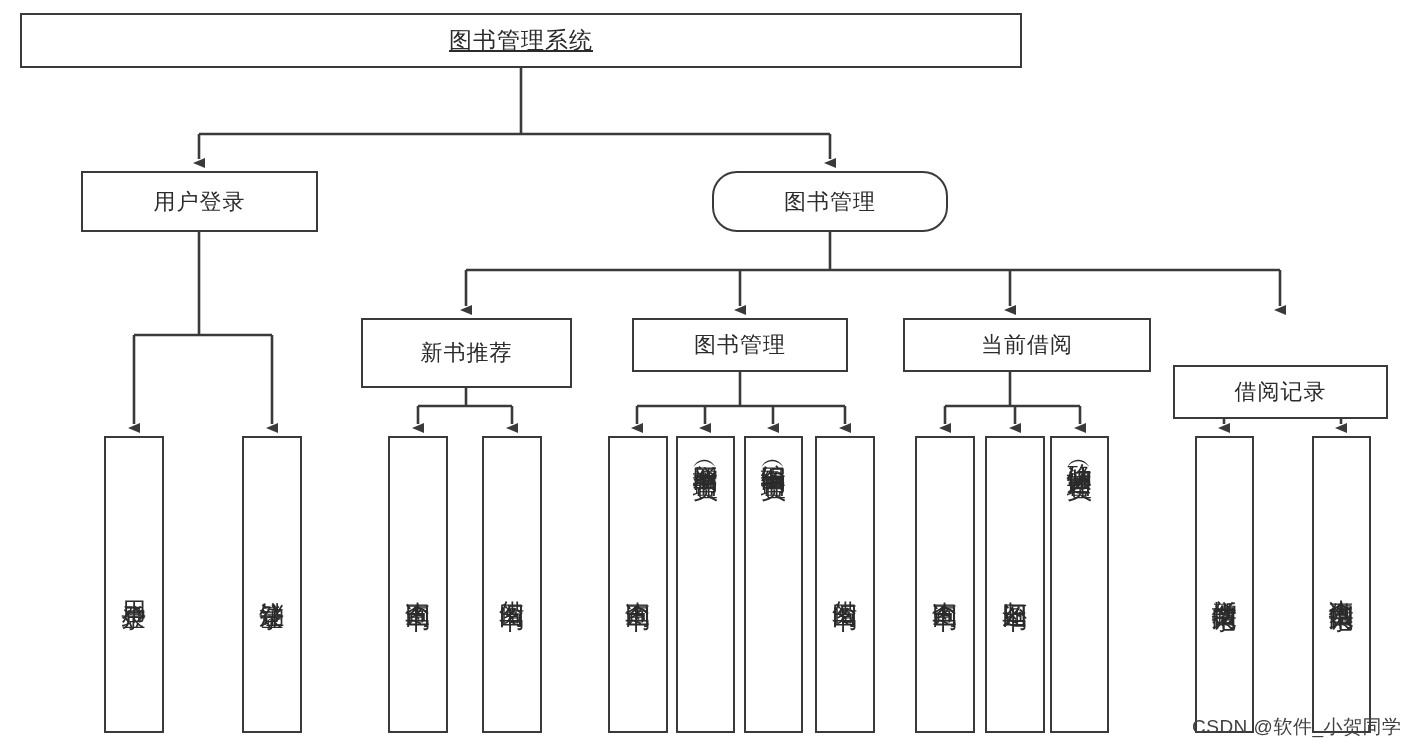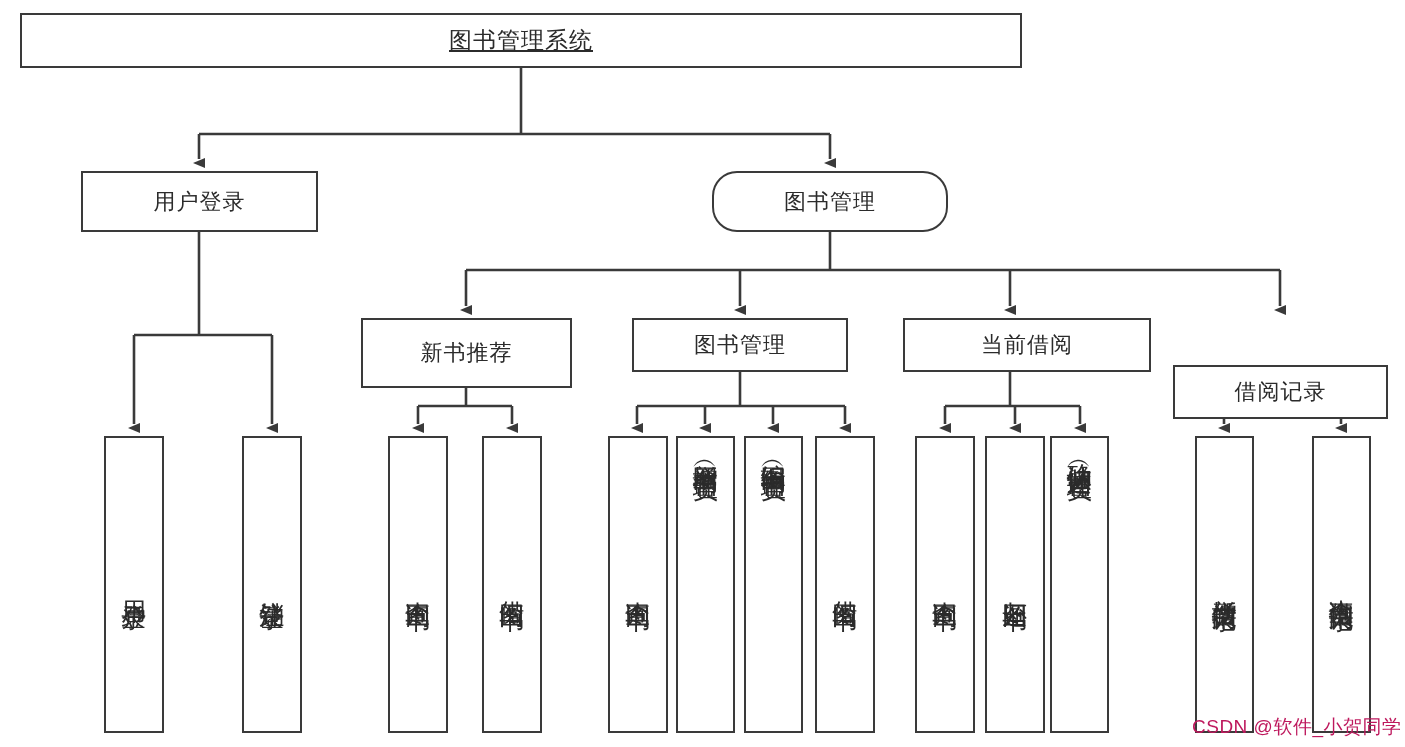--- a/index.html
+++ b/index.html
@@ -56,21 +56,21 @@
     white-space: nowrap;
     color: #2b2b2b;
   }
   .leaf.centered {
     align-items: center;
     padding-top: 0;
   }
   .watermark {
     position: absolute;
     font-size: 19px;
-    color: #be185d;
+    color: #404040;
     white-space: nowrap;
     letter-spacing: 0.5px;
   }
 </style>
 </head>
 <body>
 
 <div id="canvas">
 
   <svg class="connectors" viewBox="0 0 1405 747">

